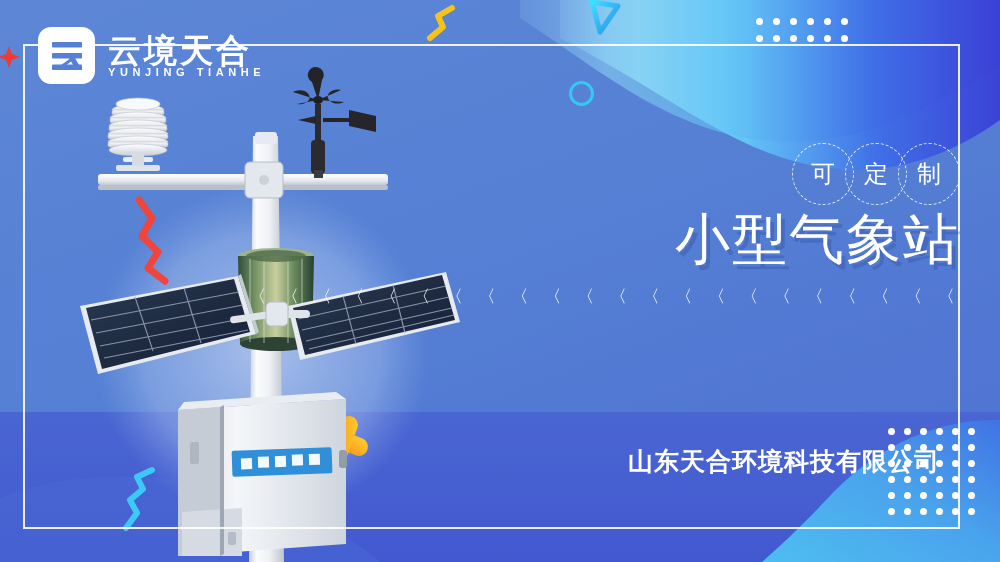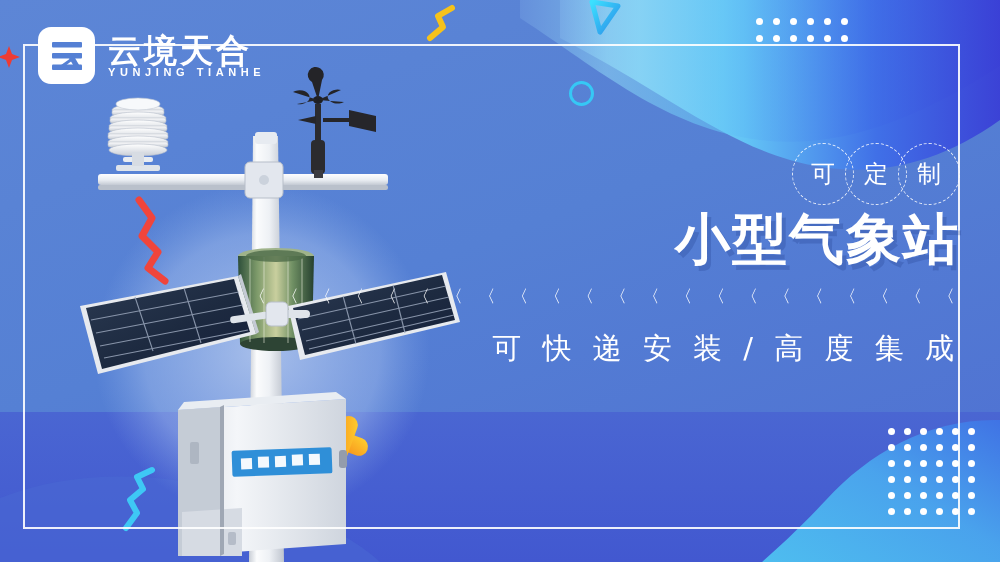--- a/index.html
+++ b/index.html
@@ -39,21 +39,21 @@
   .badge{
     width:60px;height:60px;border-radius:50%;
     border:1.5px dashed rgba(255,255,255,.85);
     display:flex;align-items:center;justify-content:center;
     color:#fff;font-size:24px;font-family:"DejaVu Sans",sans-serif;
     margin-left:-9px;
   }
   .badge:first-child{margin-left:0;}
   .headline{
     position:absolute;right:40px;top:212px;
-    color:#fff;font-size:55px;font-weight:700;letter-spacing:2px;line-height:1;
+    color:#fff;font-size:55px;font-weight:400;letter-spacing:2px;line-height:1;
     font-family:"DejaVu Sans",sans-serif;
     text-shadow:4px 5px 0 rgba(40,70,150,.30);
     white-space:nowrap;
   }
   .chevrons{
     position:absolute;right:40px;top:288px;
     color:#fff;font-size:17px;line-height:1;letter-spacing:5.2px;
     white-space:nowrap;opacity:.95;
     font-family:"DejaVu Sans",sans-serif;
   }
@@ -373,16 +373,16 @@
   </div>
 
   <div class="badge-row">
     <div class="badge">可</div>
     <div class="badge">定</div>
     <div class="badge">制</div>
   </div>
 
   <div class="headline">小型气象站</div>
   <div class="chevrons">〈 〈 〈 〈 〈 〈 〈 〈 〈 〈 〈 〈 〈 〈 〈 〈 〈 〈 〈 〈 〈 〈</div>
-  <div class="subhead">可 快 递 安 装 / 高 度 集 成</div>
-
+
+  <div class="company">山东天合环境科技有限公司</div>
 
 </div>
 
 </body></html>

